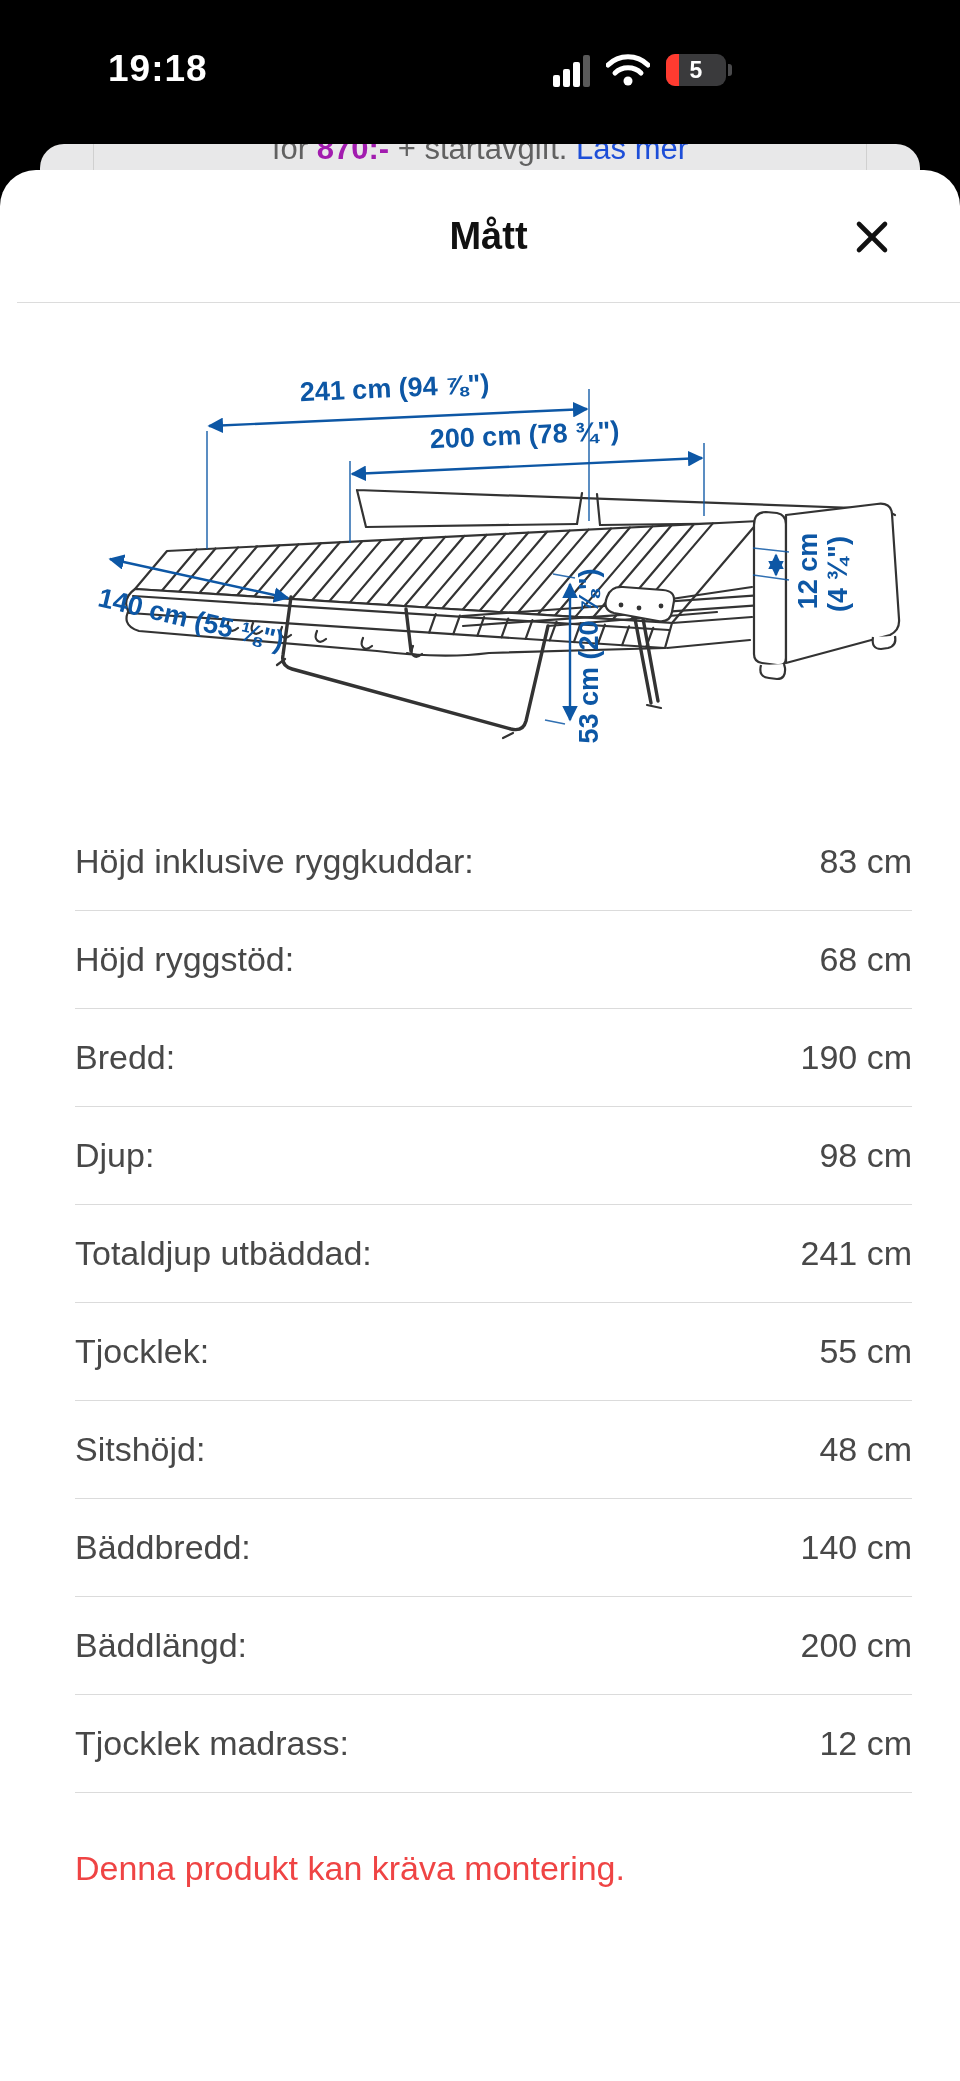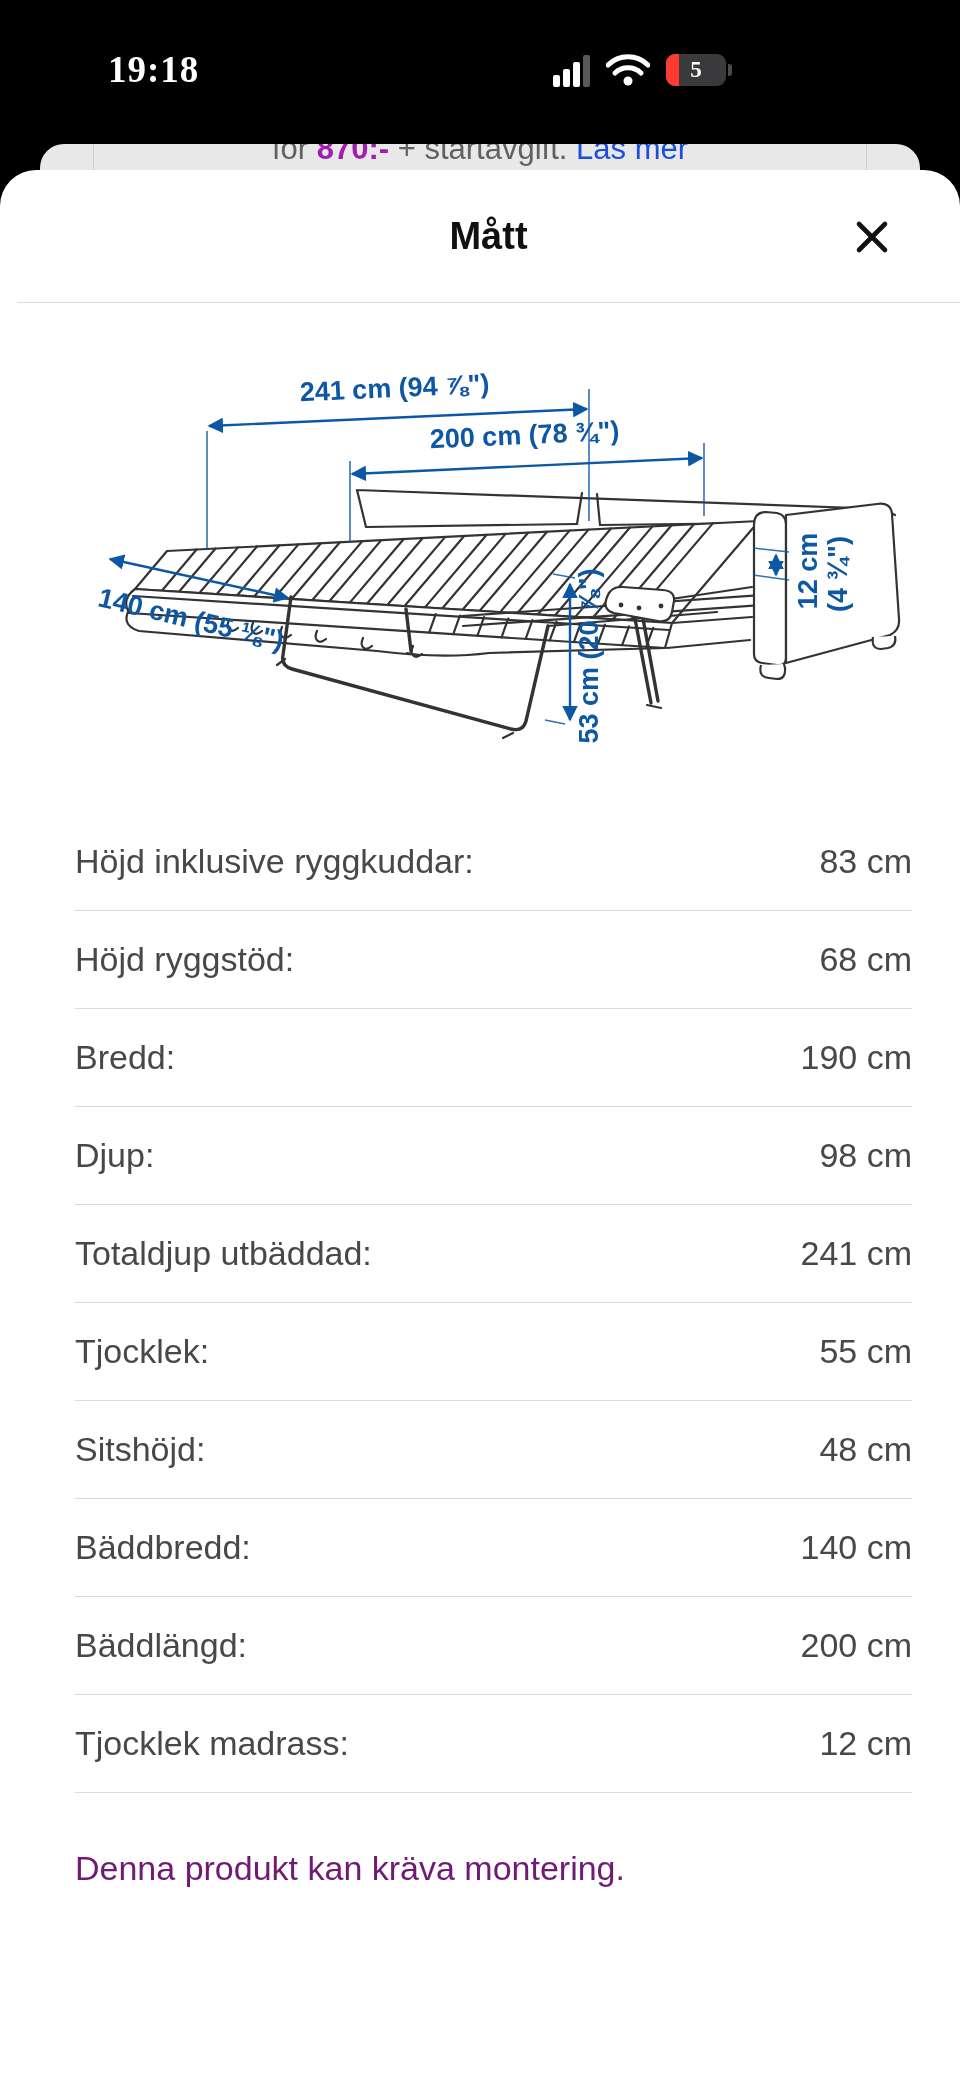--- a/index.html
+++ b/index.html
@@ -4,21 +4,21 @@
 <style>
   :root{ --accent:#0d57a5; }
   html,body{margin:0;padding:0;}
   body{
     width:960px;height:2081px;position:relative;overflow:hidden;
     background:#000;
     font-family:"Liberation Sans","DejaVu Sans",sans-serif;
     -webkit-font-smoothing:antialiased;
   }
   
-  .status-bar{position:absolute;top:0;left:0;width:812px;height:140px;color:#fff;z-index:5;font-family:Liberation Serif, serif;}
+  .status-bar{position:absolute;top:0;left:0;width:812px;height:140px;color:#fff;z-index:5;}
   .status-time{position:absolute;left:108px;top:48px;font-size:37px;font-weight:bold;letter-spacing:1px;}
   .status-icons{position:absolute;right:80px;top:50px;display:flex;align-items:center;gap:16px;height:40px;}
   .sig{display:flex;align-items:flex-end;gap:3px;height:34px;}
   .sig i{display:block;width:7px;background:#fff;border-radius:2px;}
   .sig i:nth-child(1){height:12px}.sig i:nth-child(2){height:18px}
   .sig i:nth-child(3){height:25px}.sig i:nth-child(4){height:32px;background:rgba(255,255,255,.35)}
   .battery{position:relative;width:60px;height:32px;border-radius:9px;background:#3a3a3c;overflow:hidden;}
   .battery-fill{position:absolute;left:0;top:0;bottom:0;width:13px;background:#ff3b30;}
   .battery-num{position:absolute;inset:0;display:flex;align-items:center;justify-content:center;
     font-size:23px;font-weight:bold;color:#fff;}
@@ -54,21 +54,21 @@
   .art-fill{stroke:#333;stroke-width:2.2;fill:#fff;stroke-linejoin:round;}
   .dim{stroke:var(--accent);stroke-width:2.4;fill:none;}
   .dim-thin{stroke:var(--accent);stroke-width:1.6;fill:none;opacity:.85;}
   .dim-text{fill:var(--accent);font-size:27px;font-weight:bold;font-family:"Liberation Sans","DejaVu Sans",sans-serif;}
   
   .meas-table{margin:0 48px 0 58px;}
   .meas-row{height:97px;display:flex;align-items:center;justify-content:space-between;
     border-bottom:1px solid #dbdbdb;font-size:34px;color:#484848;}
   .meas-label{text-align:left;}
   .meas-value{text-align:right;}
-  .assembly-note{margin:0 48px 0 58px;padding-top:52px;font-size:34px;color:#701a75;line-height:46px;}
+  .assembly-note{margin:0 48px 0 58px;padding-top:52px;font-size:34px;color:#ef4444;line-height:46px;}
 </style>
 </head>
 <body>
 
 <div class="status-bar">
   <div class="status-time">19:18</div>
   <div class="status-icons">
     <div class="sig">
         <i></i>
         <i></i>

